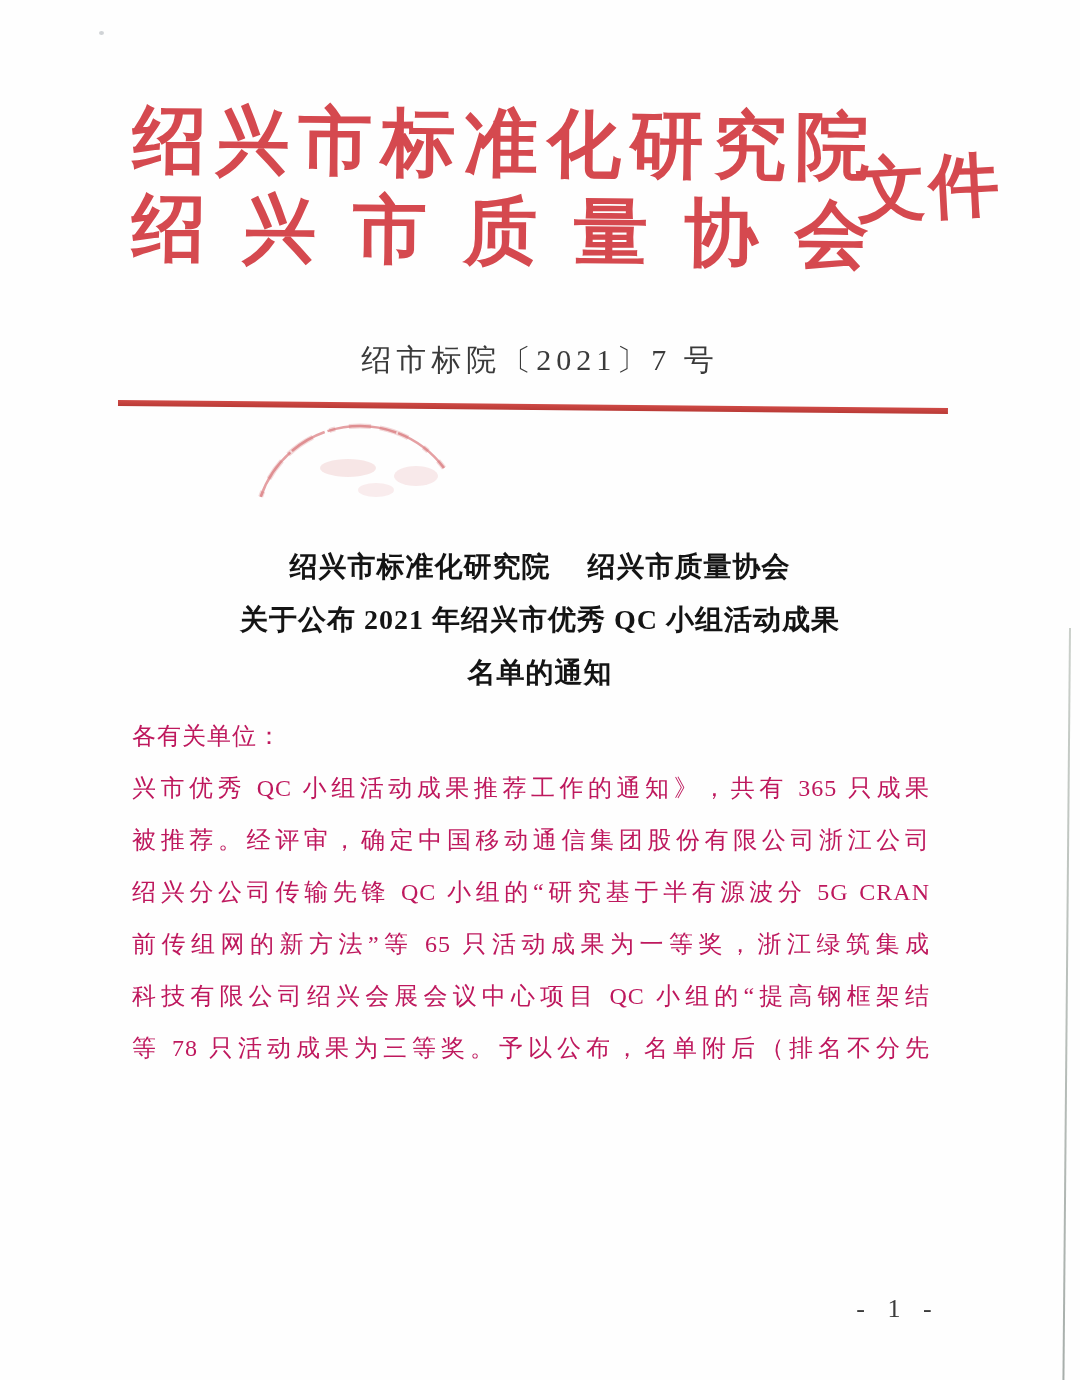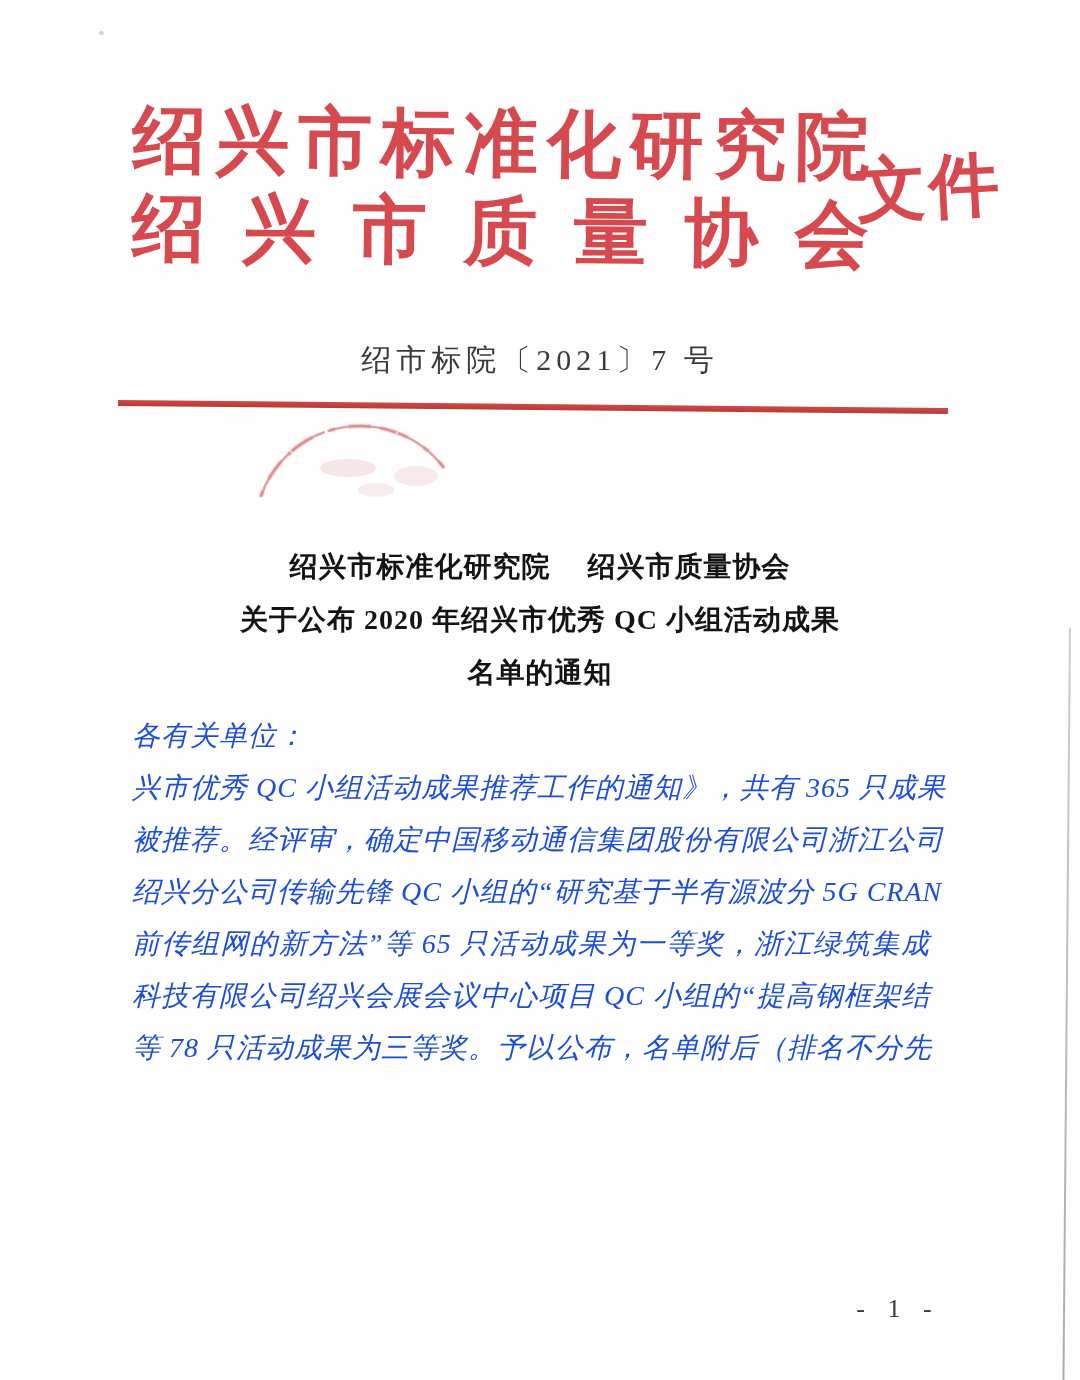--- a/index.html
+++ b/index.html
@@ -59,24 +59,23 @@
     text-align: center;
     color: #141414; font-weight: 700;
     font-size: 28px; line-height: 53px;
     letter-spacing: 1px;
     white-space: nowrap;
     margin-top: 28px;
   }
   
   .body-block {
     position: absolute; left: 132px; top: 710px; width: 798px;
-    color: #1d4ed8;
-    font-size: 28px; line-height: 52px;
+    color: #be185d;
+    font-size: 24px; line-height: 52px;
     letter-spacing: 1px;
-    font-style: italic;
   }
   .salutation { text-align: left; }
   .body-line {
     text-align: justify;
     text-align-last: justify;
     text-justify: inter-character;
     white-space: nowrap;
   }
   .body-line.first { text-indent: 58px; }
   
@@ -131,21 +130,21 @@
   <svg class="stamp" width="220" height="120" viewBox="0 0 220 120" aria-hidden="true">
     <path d="M 12.7 80.8 A 105 105 0 0 1 196 52" fill="none" stroke="rgba(207,82,87,0.55)" stroke-width="2.6" stroke-dasharray="54 2 38 3 70 2 60"></path>
     <path d="M 12.7 80.8 A 105 105 0 0 1 196 52" fill="none" stroke="rgba(207,82,87,0.22)" stroke-width="5" stroke-dasharray="6 14 22 9 30 18"></path>
     <ellipse cx="100" cy="52" rx="28" ry="9" fill="rgba(207,82,87,0.14)"></ellipse>
     <ellipse cx="168" cy="60" rx="22" ry="10" fill="rgba(207,82,87,0.12)"></ellipse>
     <ellipse cx="128" cy="74" rx="18" ry="7" fill="rgba(207,82,87,0.10)"></ellipse>
   </svg>
 
   <div class="title-block">
     <div>绍兴市标准化研究院　 绍兴市质量协会</div>
-    <div>关于公布 2020 年绍兴市优秀 QC 小组活动成果</div>
+    <div>关于公布 2021 年绍兴市优秀 QC 小组活动成果</div>
     <div>名单的通知</div>
   </div>
 
   <div class="body-block">
     <div class="salutation">各有关单位：</div>
     <div class="body-line">兴市优秀 QC 小组活动成果推荐工作的通知》，共有 365 只成果</div>
     <div class="body-line">被推荐。经评审，确定中国移动通信集团股份有限公司浙江公司</div>
     <div class="body-line">绍兴分公司传输先锋 QC 小组的“研究基于半有源波分 5G CRAN</div>
     <div class="body-line">前传组网的新方法”等 65 只活动成果为一等奖，浙江绿筑集成</div>
     <div class="body-line">科技有限公司绍兴会展会议中心项目 QC 小组的“提高钢框架结</div>

